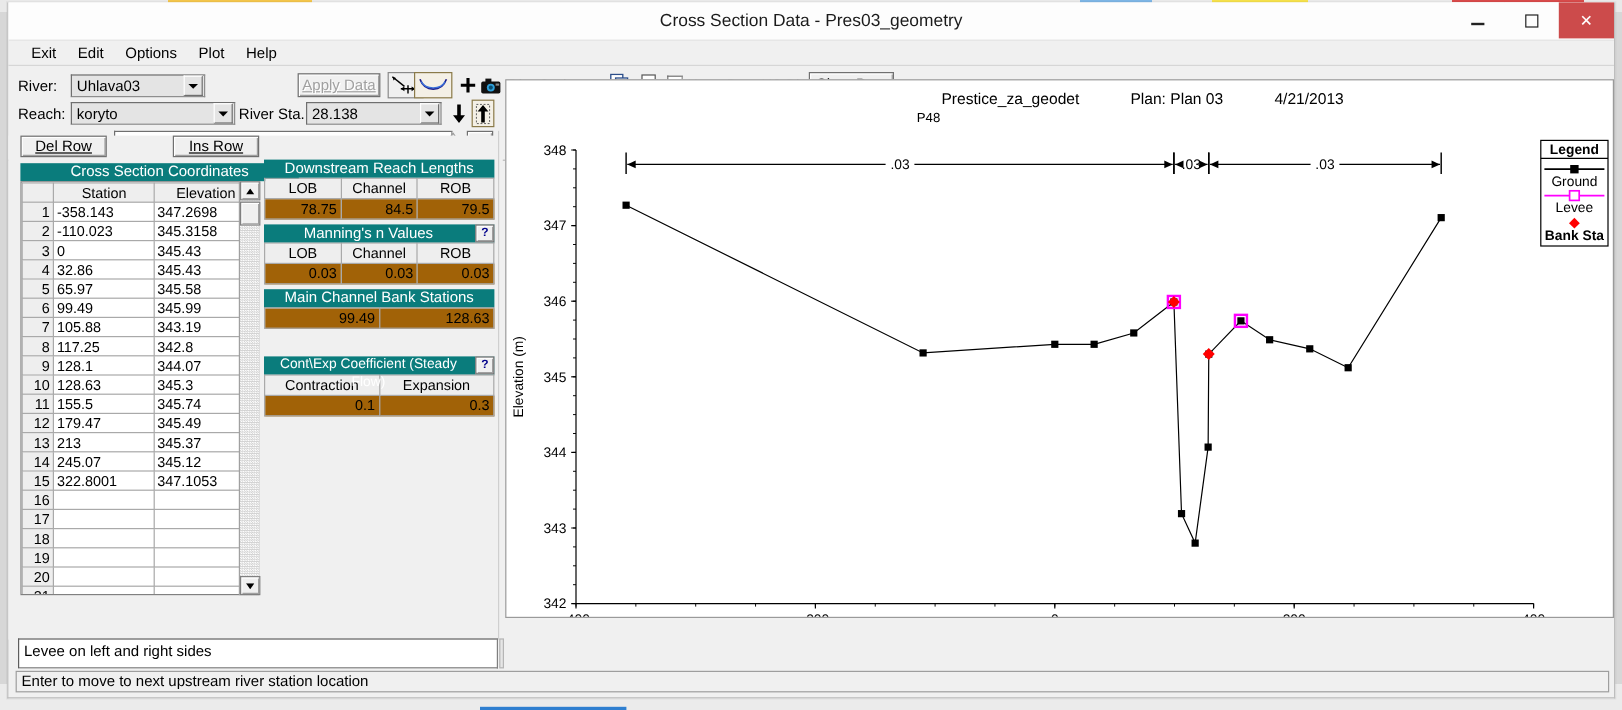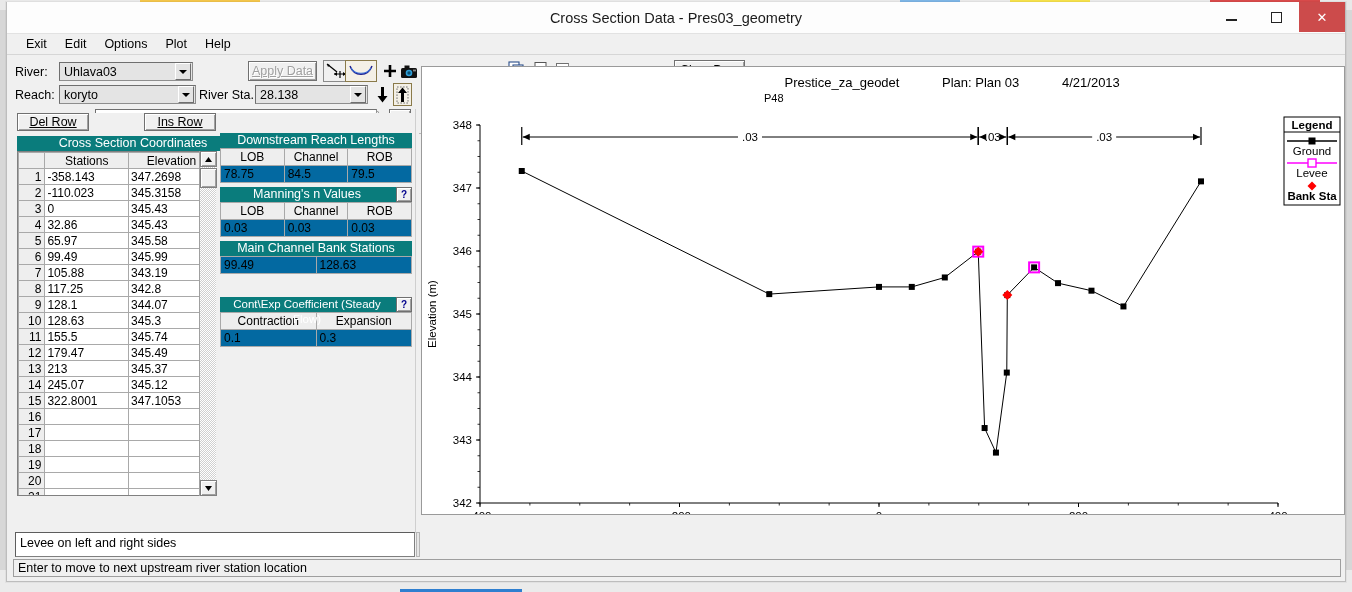--- a/index.html
+++ b/index.html
@@ -224,21 +224,21 @@
     font-size:10px;display:flex;align-items:center;justify-content:center;
     color:#00008b; font-weight:bold;
   }
   table.mini { border-collapse:collapse; width:100%; table-layout:fixed; }
   table.mini th, table.mini td {
     border:1px solid #a9a9a9;
     font-size:12px; height:17px; padding:0 3px;
     font-family:"Liberation Sans", sans-serif; color:#000;
   }
   table.mini th { background:#eeeeee; font-weight:normal; text-align:center; }
-  table.mini td { background:#0369a1; text-align:left; }
+  table.mini td { background:#a16207; text-align:right; }
 
   
   .plotwrap {
     position:absolute;
     left:414px; top:64px;
     width:924px; height:449px;
     background:#fff;
     border:1px solid #9a9a9a;
   }
   .plotsvg { display:block; }
@@ -300,21 +300,21 @@
       <div class="mi">Exit</div>
       <div class="mi">Edit</div>
       <div class="mi">Options</div>
       <div class="mi">Plot</div>
       <div class="mi">Help</div>
     </div>
 
     <div class="toolarea">
 
       <span class="lbl" style="position:absolute;left:8px;top:10px;">River:</span>
-      <div class="combo" style="left:52px;top:7px;width:134px;">
+      <div class="combo" style="left:52px;top:7px;width:112px;">
         <span class="val">Uhlava03</span>
         <span class="arrowbox">
             <i class="tri-d"></i>
           </span>
       </div>
 
       <div class="btn disabled" style="left:241px;top:6px;width:69px;height:20px;">Apply Data</div>
 
       <div class="iconbtn" style="left:316px;top:5px;width:30px;height:22px;">
         <svg width="26" height="18" viewBox="0 0 26 18">
@@ -413,21 +413,21 @@
       <div class="grid-outer" style="left:10px;top:38px;width:199px;height:345px;overflow:hidden;">
         <table class="xsgrid">
           <colgroup>
               <col style="width:24px">
               <col style="width:76px">
               <col style="width:78px">
             </colgroup>
           <thead>
               <tr>
             <th></th>
-            <th>Stations</th>
+            <th>Station</th>
             <th>Elevation</th>
           </tr>
             </thead>
           <tbody id="coord-body">
               <tr>
                 <td class="rownum">1</td>
                 <td>-358.143</td>
                 <td>347.2698</td>
               </tr>
               <tr>

